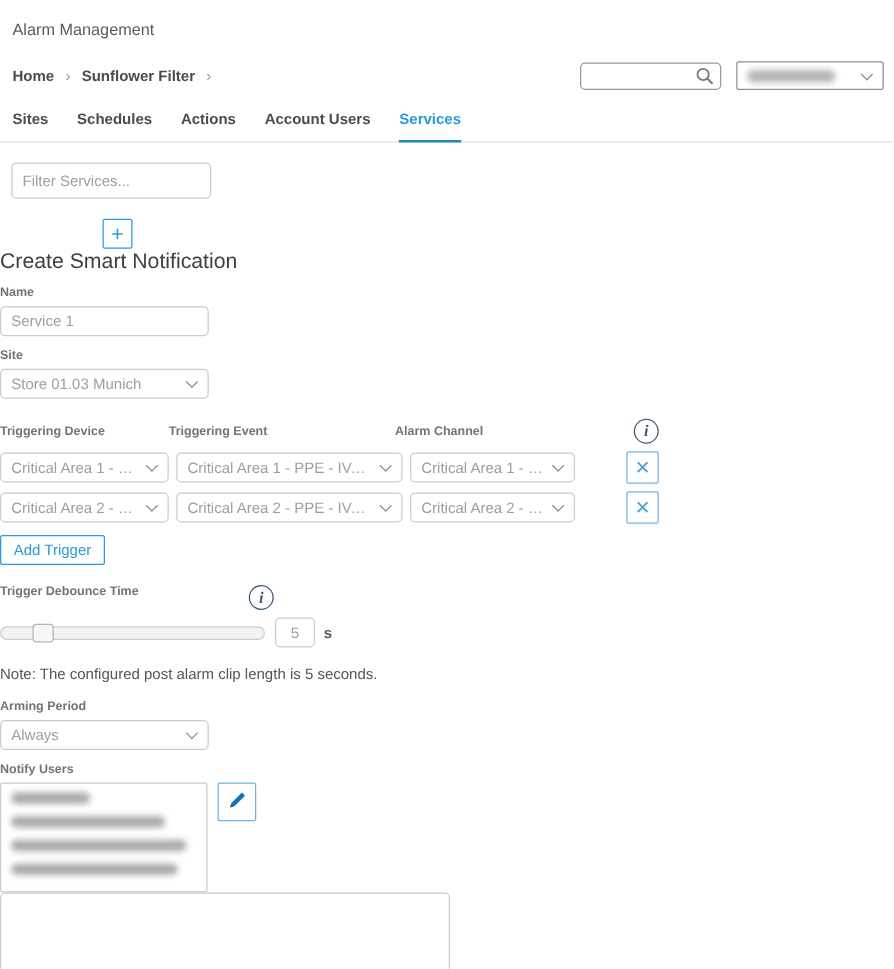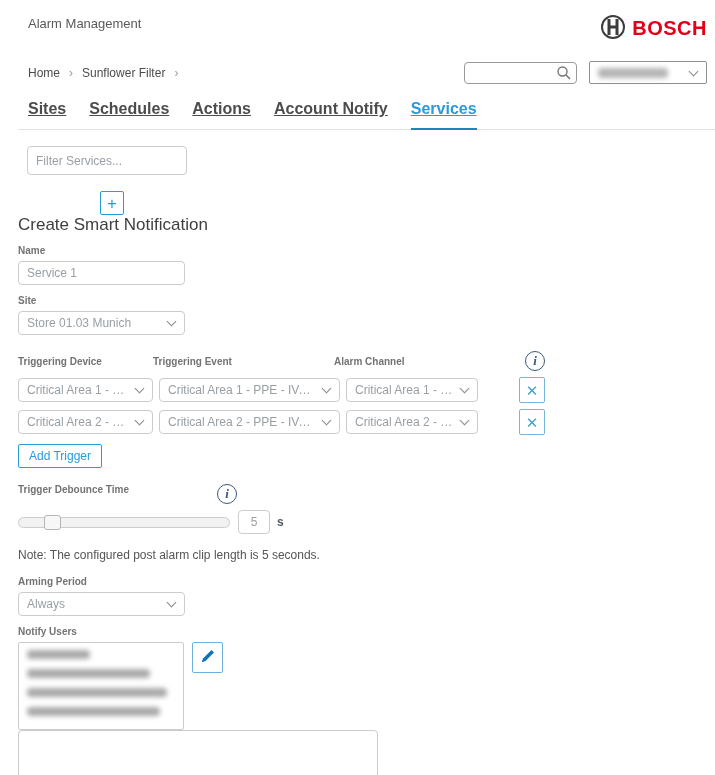--- a/index.html
+++ b/index.html
@@ -1,45 +1,45 @@
 <!DOCTYPE html>
 <html><head>
 <meta charset="utf-8">
 <style>
   * { box-sizing: border-box; margin: 0; padding: 0; }
   html,body { width:715px; height:775px; background:#fff; overflow:hidden;
     font-family:"Liberation Sans", sans-serif; font-size:12px; color:#555; }
-  .page { width:715px; height:582px; position:relative;padding-left:18px; }
+  .page { width:715px; height:582px; position:relative; }
 
   
   .header { display:flex; justify-content:space-between; align-items:flex-start;
     padding:14px 8px 0 10px; }
   .app-title { font-size:13px; color:#5a5a5a; padding-top:2px; }
   .brand { display:flex; align-items:center; gap:6px; }
   .brand-word { color:#e10018; font-weight:bold; font-size:20px; letter-spacing:0.5px; }
 
   
   .toolbar { display:flex; justify-content:space-between; align-items:center;
     padding:18px 8px 0 10px; }
   .breadcrumb { display:flex; align-items:center; gap:9px; }
-  .crumb { font-weight:normal; color:#4c4c4c; font-size:12px; }
+  .crumb { font-weight:bold; color:#4c4c4c; font-size:12px; }
   .crumb-sep { color:#9a9a9a; font-size:12px; }
   .toolbar-right { display:flex; align-items:center; gap:12px; }
   .search-wrap { position:relative; }
   .search-input { width:113px; height:22px; border:1px solid #999; border-radius:4px;
     padding:0 24px 0 6px; font-size:12px; outline:none; }
   .search-icon { position:absolute; right:5px; top:3px; }
   .fake-select { height:23px; border:1px solid #8f8f8f; border-radius:2px; background:#fff;
     display:flex; align-items:center; padding:0 8px; }
   .account-select { width:118px; justify-content:space-between; }
   .blur-chip { background:#b5b5b5; border-radius:4px; filter:blur(2.5px); height:10px; }
 
   
   .tabs { display:flex; gap:23px; padding:16px 0 0 10px; border-bottom:1px solid #e2e2e2; }
-  .tab { font-weight:bold; font-size:16px; color:#4c4c4c; padding-bottom:10px; cursor:pointer;text-decoration:underline; }
+  .tab { font-weight:bold; font-size:12px; color:#4c4c4c; padding-bottom:10px; cursor:pointer; }
   .tab.active { color:#2b9ad8; border-bottom:2px solid #1d84bd; margin-bottom:-1px; }
 
   
   .content { display:flex; padding-top:16px;flex-direction:column; }
   .sidebar { width:179px; padding-left:9px; flex-shrink:0; }
   .filter-input { width:160px; height:29px; border:1px solid #ccc; border-radius:4px;
     padding:0 8px; font-size:12px; color:#444; outline:none; }
   .filter-input::placeholder { color:#9aa0a6; }
   .add-btn { width:24px; height:24px; border:1px solid #2b9ad8; background:#fff; color:#2b9ad8;
     font-size:17px; line-height:21px; text-align:center; margin:16px auto 0;
@@ -99,31 +99,20 @@
     resize:none; outline:none; font-family:"Liberation Sans", sans-serif; font-size:12px;
     padding:6px 8px; color:#444; }
 </style>
 </head>
 <body>
 
 <div class="page">
 
   <div class="header">
     <div class="app-title">Alarm Management</div>
-    <div class="brand">
-      <span>
-        <svg width="26" height="26" viewBox="0 0 26 26">
-          <circle cx="13" cy="13" r="11" fill="none" stroke="#3d3d3d" stroke-width="2"></circle>
-          <rect x="7.5" y="5" width="3" height="16" fill="#3d3d3d"></rect>
-          <rect x="15.5" y="5" width="3" height="16" fill="#3d3d3d"></rect>
-          <rect x="9" y="11.5" width="8" height="3" fill="#3d3d3d"></rect>
-        </svg>
-      </span>
-      <span class="brand-word">BOSCH</span>
-    </div>
   </div>
 
   <div class="toolbar">
     <div class="breadcrumb">
       <span class="crumb">Home</span>
       <span class="crumb-sep">›</span>
       <span class="crumb">Sunflower Filter</span>
       <span class="crumb-sep">›</span>
     </div>
     <div class="toolbar-right">
@@ -140,21 +129,21 @@
         <span class="blur-chip" style="width:70px"></span>
         <span class="chev"></span>
       </div>
     </div>
   </div>
 
   <div class="tabs">
     <div class="tab">Sites</div>
     <div class="tab">Schedules</div>
     <div class="tab">Actions</div>
-    <div class="tab">Account Notify</div>
+    <div class="tab">Account Users</div>
     <div class="tab active">Services</div>
   </div>
 
   <div class="content">
 
     <div class="sidebar">
       <input class="filter-input" type="text" placeholder="Filter Services..." style="">
       <button class="add-btn">
         <span>+</span>
       </button>

